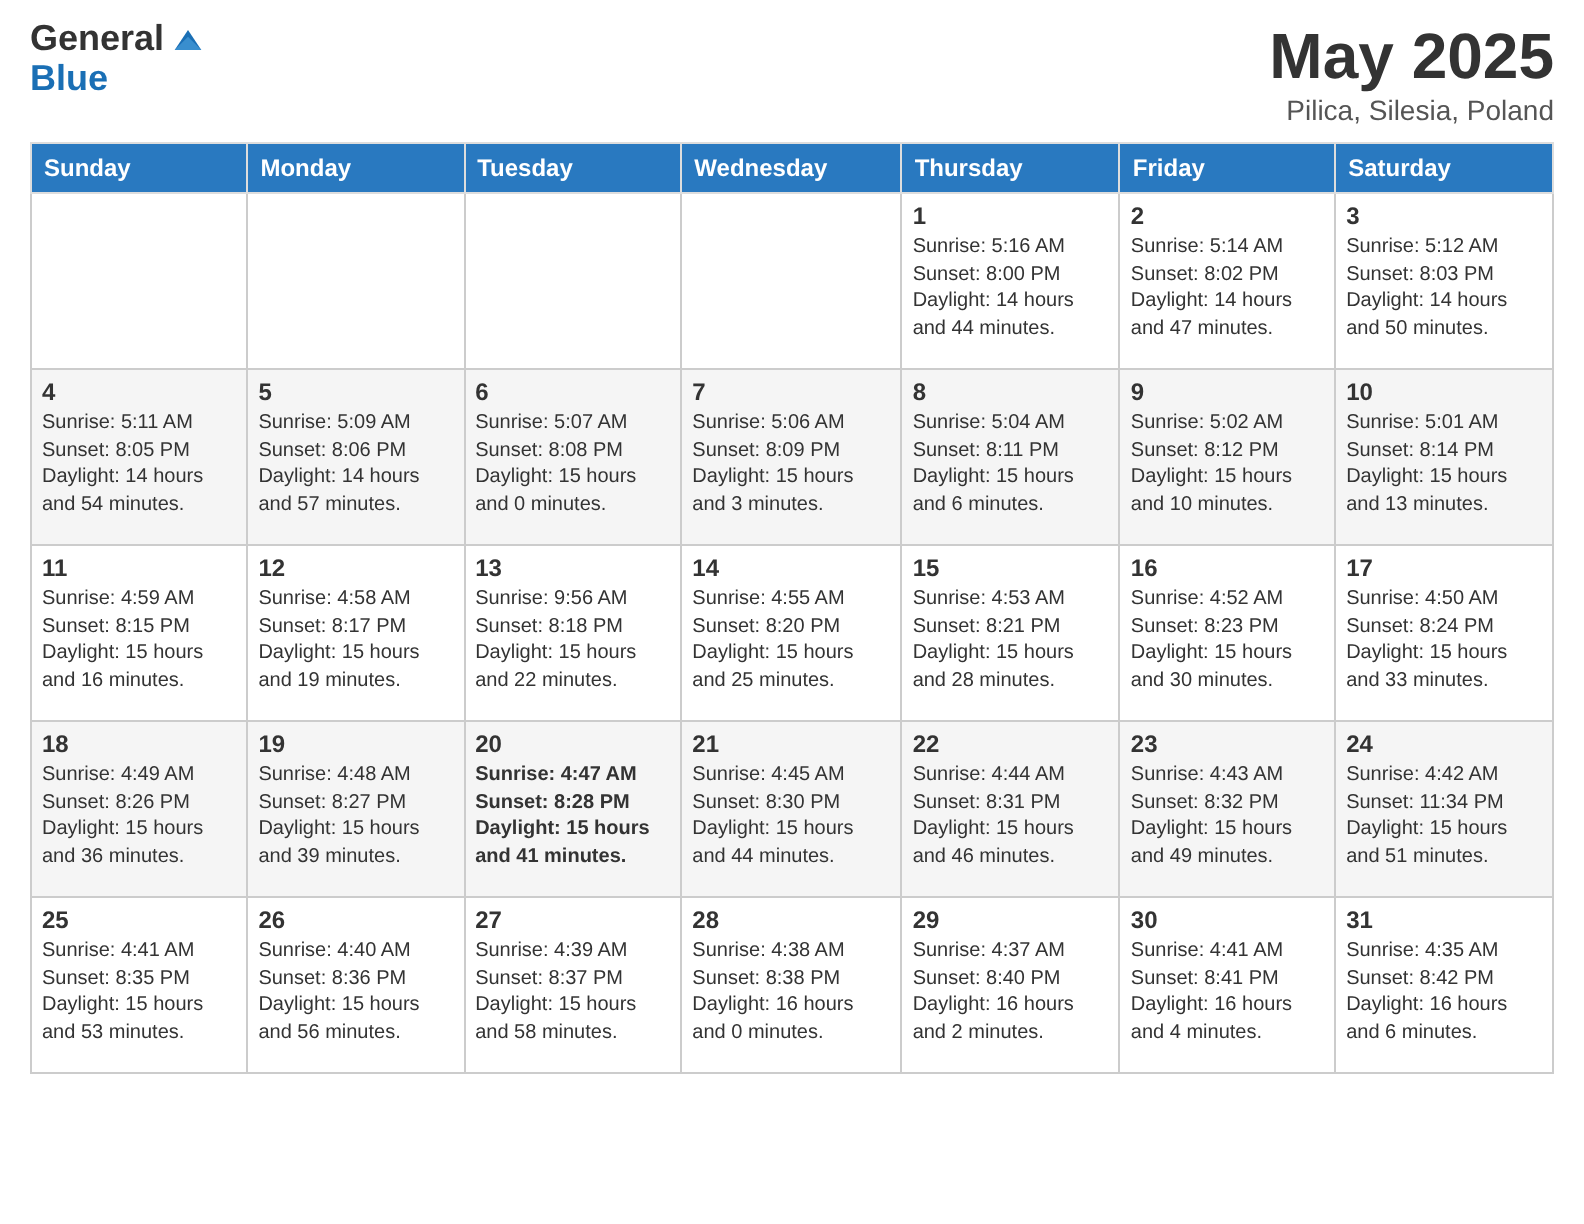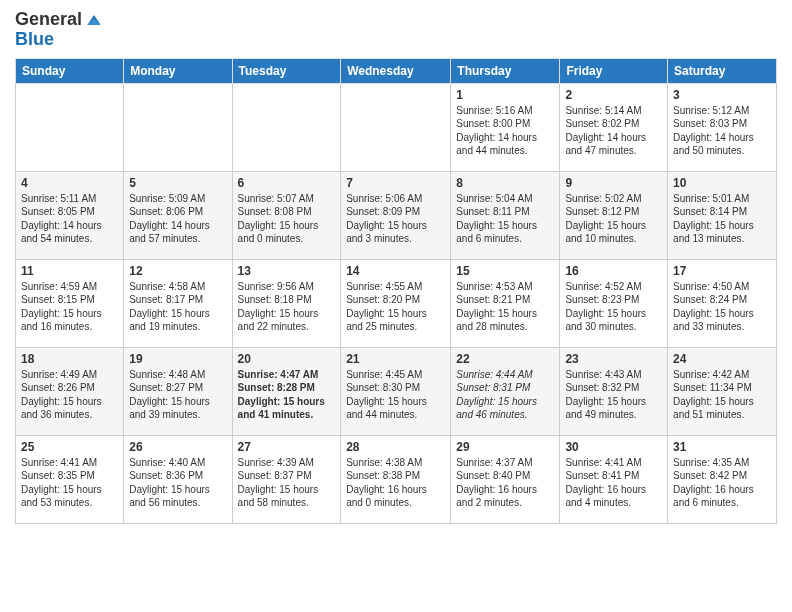--- a/index.html
+++ b/index.html
@@ -99,20 +99,24 @@
           <svg class="logo-icon" viewBox="0 0 24 24">
             <polygon points="4,18 12,6 20,18" fill="#1a6fb5"></polygon>
             <polygon points="4,18 12,10 20,18" fill="#4fa3e0" opacity="0.6"></polygon>
           </svg>
         </div>
         <div>
           <span class="logo-text logo-blue">Blue</span>
         </div>
       </div>
     </div>
+    <div class="title-block">
+      <div class="month-title">May 2025</div>
+      <div class="subtitle">Pilica, Silesia, Poland</div>
+    </div>
   </div>
 
   <table class="calendar">
     <thead>
       <tr>
       <th>Sunday</th>
           <th>Monday</th>
           <th>Tuesday</th>
           <th>Wednesday</th>
           <th>Thursday</th>
@@ -274,21 +278,21 @@
           </td>
           <td>
             <span class="day-number">21</span>
             <div class="day-content" style="white-space: pre-line;">Sunrise: 4:45 AM
 Sunset: 8:30 PM
 Daylight: 15 hours
 and 44 minutes.</div>
           </td>
           <td>
             <span class="day-number">22</span>
-            <div class="day-content" style="white-space: pre-line; font-style: italic;">Sunrise: 4:44 AM
+            <div class="day-content" style="white-space: pre-line;">Sunrise: 4:44 AM
 Sunset: 8:31 PM
 Daylight: 15 hours
 and 46 minutes.</div>
           </td>
           <td>
             <span class="day-number">23</span>
             <div class="day-content" style="white-space: pre-line;">Sunrise: 4:43 AM
 Sunset: 8:32 PM
 Daylight: 15 hours
 and 49 minutes.</div>

